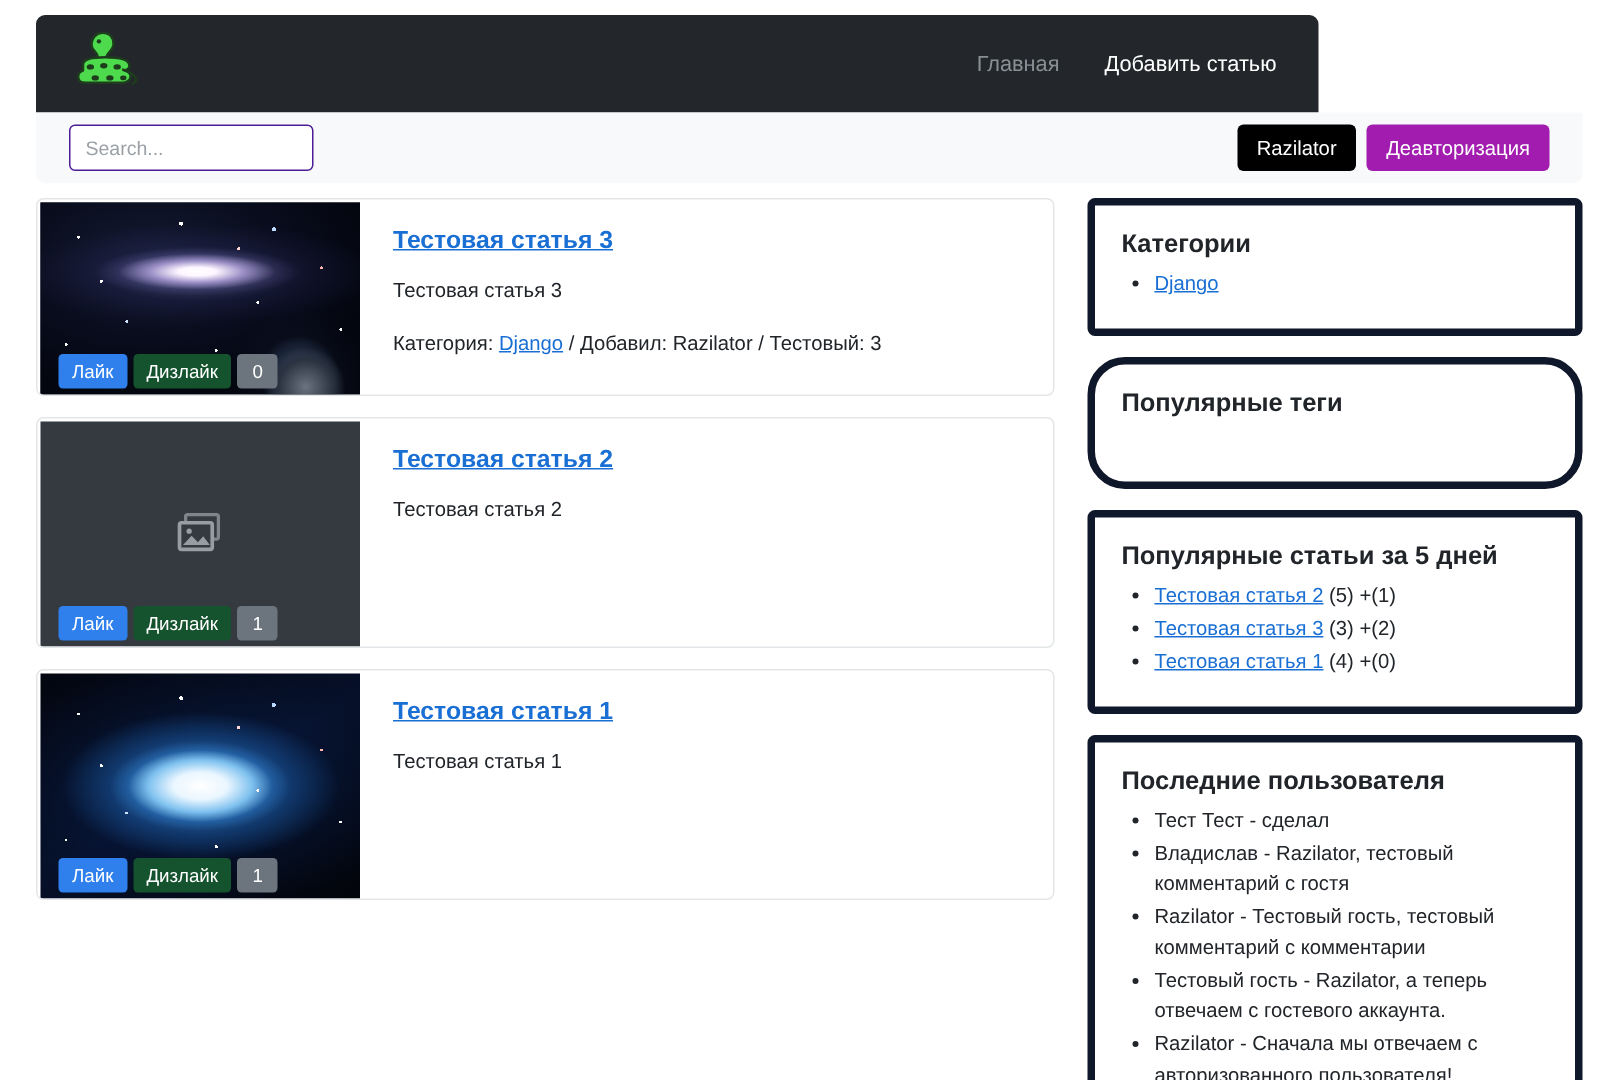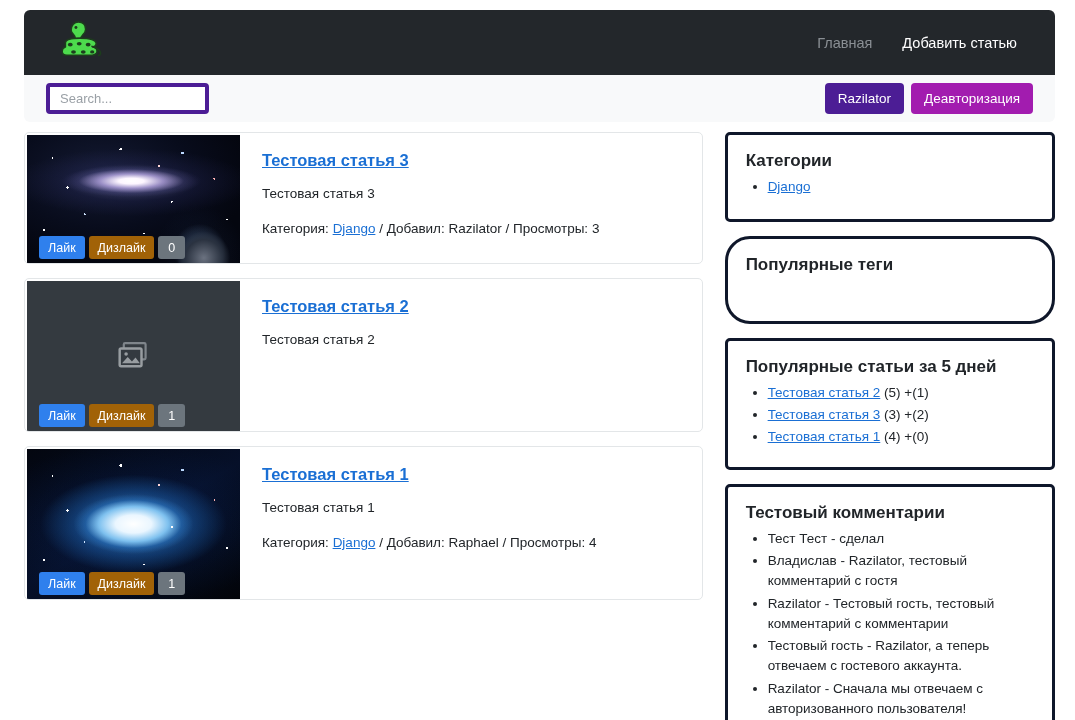--- a/index.html
+++ b/index.html
@@ -10,26 +10,26 @@
     font-family: "Liberation Sans", "DejaVu Sans", sans-serif;
     overflow: hidden;
   }
 
   .page { width: 1075px; height: 720px; position: relative; }
 
   
   .navbar {
     position: absolute;
     left: 24px; top: 10px;
-    width: 1031px; height: 65px;
+    width: 855px; height: 65px;
     background: #23272b;
     border-radius: 6px 6px 0 0;
     display: flex;
     align-items: center;
-    padding: 0 30px;
+    padding: 0 20px;
   }
   .brand {
     display: flex; align-items: center;
     text-decoration: none;
   }
   .snake-logo { width: 52px; height: 52px; display: block; }
 
   .nav-links {
     margin-left: auto;
     display: flex;
@@ -51,21 +51,21 @@
     left: 24px; top: 75px;
     width: 1031px; height: 47px;
     background: #f8f9fa;
     border-radius: 0 0 6px 6px;
     display: flex;
     align-items: center;
     padding: 0 22px;
   }
   .search-input {
     width: 163px; height: 31px;
-    border: 4px solid #4c1d95;
+    border: 1px solid #4c1d95;
     border-radius: 4px;
     padding: 0 10px;
     font-size: 13px;
     color: #495057;
     background: #ffffff;
     font-family: "Liberation Sans", sans-serif;
     outline: none;
   }
   .search-input::placeholder { color: #9aa0a6; }
 
@@ -81,21 +81,21 @@
     font-size: 13.5px;
     height: 31px;
     padding: 0 13px;
     cursor: pointer;
     color: #ffffff;
     font-family: "Liberation Sans", sans-serif;
     white-space: nowrap;
     display: inline-flex;
     align-items: center;
   }
-  .btn-secondary { background: #4c1d95; }
+  .btn-secondary { background: #000000; }
   .btn-primary { background: #a21caf; }
 
   
   .content {
     position: absolute;
     left: 24px; top: 132px;
     width: 1031px;
     display: flex;
     gap: 22px;
   }
@@ -184,21 +184,21 @@
     font-size: 12.5px;
     color: #ffffff;
     display: inline-flex;
     align-items: center;
     padding: 0 9px;
     border: none;
     cursor: pointer;
     font-family: "Liberation Sans", sans-serif;
   }
   .pill-like { background: #2f80ed; margin-left: 12px; }
-  .pill-dislike { background: #a16207; }
+  .pill-dislike { background: #14532d; }
   .pill-count { background: #6c757d; padding: 0 10px; }
 
   .article-body {
     padding: 18px 18px 18px 22px;
     flex: 1;
   }
   .article-title {
     font-size: 16.5px;
     color: #1a6fd4;
     text-decoration: underline;
@@ -213,21 +213,21 @@
   }
   .article-meta {
     font-size: 13.5px;
     color: #212529;
     margin: 0;
   }
   .meta-link { color: #1a6fd4; text-decoration: underline; }
 
   
   .panel {
-    border: 3px solid #0f172a;
+    border: 5px solid #0f172a;
     border-radius: 5px;
     background: #ffffff;
     padding: 16px 18px 18px 18px;
     margin-bottom: 14px;
   }
   .panel-title {
     font-size: 17px;
     color: #212529;
     margin: 0 0 6px 0;
     font-weight: 700;
@@ -299,21 +299,21 @@
           <div class="likes-row">
             <button class="pill pill-like">Лайк</button>
             <button class="pill pill-dislike">Дизлайк</button>
             <span class="pill pill-count">0</span>
           </div>
         </div>
         <div class="article-body">
           <a class="article-title" href="#">Тестовая статья 3</a>
           <p class="article-desc">Тестовая статья 3</p>
           <p class="article-meta">
-            <span>Категория: </span><a class="meta-link" href="#">Django</a><span> / Добавил: Razilator / Просмотры: </span><span>3</span>
+            <span>Категория: </span><a class="meta-link" href="#">Django</a><span> / Добавил: Razilator / Тестовый: </span><span>3</span>
           </p>
         </div>
       </div>
 
       <div class="article-card">
         <div class="thumb-wrap">
           <div class="thumb tall thumb-placeholder">
             <svg class="ph-icon" viewBox="0 0 24 22">
               <rect x="4.5" y="1.5" width="16" height="12" rx="1" fill="none" stroke="#aeb4ba" stroke-width="1.6"></rect>
               <rect x="1.5" y="5.5" width="16" height="13" rx="1" fill="#343a40" stroke="#d6dadd" stroke-width="1.8"></rect>
@@ -340,23 +340,20 @@
           </div>
           <div class="likes-row">
             <button class="pill pill-like">Лайк</button>
             <button class="pill pill-dislike">Дизлайк</button>
             <span class="pill pill-count">1</span>
           </div>
         </div>
         <div class="article-body">
           <a class="article-title" href="#">Тестовая статья 1</a>
           <p class="article-desc">Тестовая статья 1</p>
-          <p class="article-meta">
-            <span>Категория: </span><a class="meta-link" href="#">Django</a><span> / Добавил: Raphael / Просмотры: </span><span>4</span>
-          </p>
         </div>
       </div>
 
     </div>
 
     <div class="col-side">
 
       <div class="panel categories">
         <h3 class="panel-title">Категории</h3>
         <ul>
@@ -385,21 +382,21 @@
           </li>
           <li>
             <a href="#">Тестовая статья 1</a>
             <span>(4)</span>
             <span>+(0)</span>
           </li>
         </ul>
       </div>
 
       <div class="panel comments">
-        <h3 class="panel-title">Тестовый комментарии</h3>
+        <h3 class="panel-title">Последние пользователя</h3>
         <ul>
           <li>Тест Тест - сделал</li>
           <li>Владислав - Razilator, тестовый комментарий с гостя</li>
           <li>Razilator - Тестовый гость, тестовый комментарий с комментарии</li>
           <li>Тестовый гость - Razilator, а теперь отвечаем с гостевого аккаунта.</li>
           <li>Razilator - Сначала мы отвечаем с авторизованного пользователя!</li>
         </ul>
       </div>
 
     </div>

